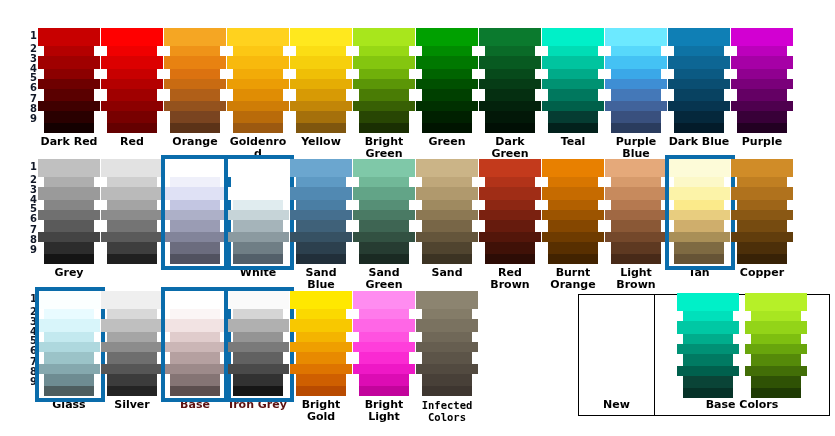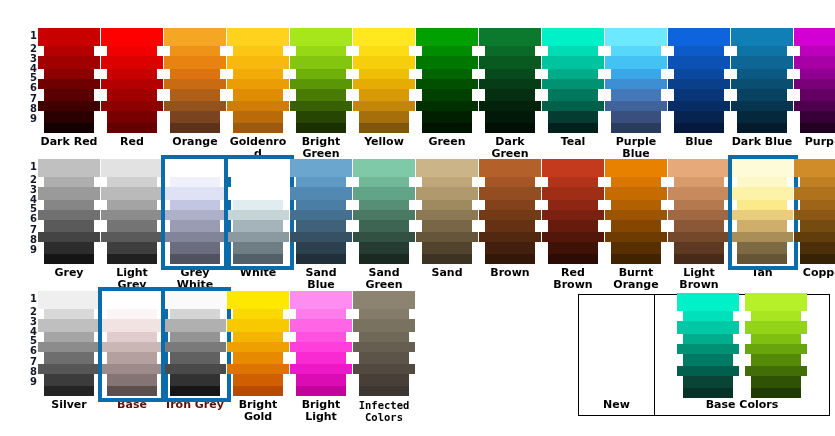--- a/index.html
+++ b/index.html
@@ -188,48 +188,48 @@
           <div class="swatch" style="top: 51px; height: 10px; background: rgb(235, 157, 5);"></div>
           <div class="swatch narrow" style="top: 61px; height: 12px; background: rgb(224, 141, 4);"></div>
           <div class="swatch" style="top: 73px; height: 10px; background: rgb(207, 125, 6);"></div>
           <div class="swatch narrow" style="top: 83px; height: 12px; background: rgb(185, 107, 10);"></div>
           <div class="swatch narrow" style="top: 95px; height: 10px; background: rgb(156, 89, 16);"></div>
         </div>
         <div class="col-label">Goldenrod</div>
       </div>
       <div class="swatch-col">
         <div class="swatch-stack">
+          <div class="swatch" style="top: 0px; height: 18px; background: rgb(255, 232, 30);"></div>
+          <div class="swatch narrow" style="top: 18px; height: 10px; background: rgb(251, 221, 20);"></div>
+          <div class="swatch" style="top: 28px; height: 13px; background: rgb(246, 207, 12);"></div>
+          <div class="swatch narrow" style="top: 41px; height: 10px; background: rgb(239, 191, 6);"></div>
+          <div class="swatch" style="top: 51px; height: 10px; background: rgb(229, 173, 4);"></div>
+          <div class="swatch narrow" style="top: 61px; height: 12px; background: rgb(215, 154, 5);"></div>
+          <div class="swatch" style="top: 73px; height: 10px; background: rgb(194, 134, 8);"></div>
+          <div class="swatch narrow" style="top: 83px; height: 12px; background: rgb(165, 112, 11);"></div>
+          <div class="swatch narrow" style="top: 95px; height: 10px; background: rgb(127, 86, 14);"></div>
+        </div>
+        <div class="col-label">Yellow</div>
+      </div>
+      <div class="swatch-col">
+        <div class="swatch-stack">
           <div class="swatch" style="top: 0px; height: 18px; background: rgb(168, 230, 28);"></div>
           <div class="swatch narrow" style="top: 18px; height: 10px; background: rgb(151, 216, 21);"></div>
           <div class="swatch" style="top: 28px; height: 13px; background: rgb(132, 198, 15);"></div>
           <div class="swatch narrow" style="top: 41px; height: 10px; background: rgb(112, 176, 10);"></div>
           <div class="swatch" style="top: 51px; height: 10px; background: rgb(91, 150, 7);"></div>
           <div class="swatch narrow" style="top: 61px; height: 12px; background: rgb(74, 124, 5);"></div>
           <div class="swatch" style="top: 73px; height: 10px; background: rgb(56, 96, 4);"></div>
           <div class="swatch narrow" style="top: 83px; height: 12px; background: rgb(40, 70, 3);"></div>
           <div class="swatch narrow" style="top: 95px; height: 10px; background: rgb(26, 47, 2);"></div>
         </div>
         <div class="col-label">Bright Green</div>
       </div>
       <div class="swatch-col">
         <div class="swatch-stack">
-          <div class="swatch" style="top: 0px; height: 18px; background: rgb(255, 232, 30);"></div>
-          <div class="swatch narrow" style="top: 18px; height: 10px; background: rgb(251, 221, 20);"></div>
-          <div class="swatch" style="top: 28px; height: 13px; background: rgb(246, 207, 12);"></div>
-          <div class="swatch narrow" style="top: 41px; height: 10px; background: rgb(239, 191, 6);"></div>
-          <div class="swatch" style="top: 51px; height: 10px; background: rgb(229, 173, 4);"></div>
-          <div class="swatch narrow" style="top: 61px; height: 12px; background: rgb(215, 154, 5);"></div>
-          <div class="swatch" style="top: 73px; height: 10px; background: rgb(194, 134, 8);"></div>
-          <div class="swatch narrow" style="top: 83px; height: 12px; background: rgb(165, 112, 11);"></div>
-          <div class="swatch narrow" style="top: 95px; height: 10px; background: rgb(127, 86, 14);"></div>
-        </div>
-        <div class="col-label">Yellow</div>
-      </div>
-      <div class="swatch-col">
-        <div class="swatch-stack">
           <div class="swatch" style="top: 0px; height: 18px; background: rgb(0, 160, 0);"></div>
           <div class="swatch narrow" style="top: 18px; height: 10px; background: rgb(0, 140, 0);"></div>
           <div class="swatch" style="top: 28px; height: 13px; background: rgb(0, 120, 0);"></div>
           <div class="swatch narrow" style="top: 41px; height: 10px; background: rgb(0, 100, 0);"></div>
           <div class="swatch" style="top: 51px; height: 10px; background: rgb(0, 80, 0);"></div>
           <div class="swatch narrow" style="top: 61px; height: 12px; background: rgb(0, 64, 0);"></div>
           <div class="swatch" style="top: 73px; height: 10px; background: rgb(0, 48, 0);"></div>
           <div class="swatch narrow" style="top: 83px; height: 12px; background: rgb(0, 32, 0);"></div>
           <div class="swatch narrow" style="top: 95px; height: 10px; background: rgb(0, 20, 0);"></div>
         </div>
@@ -269,34 +269,20 @@
           <div class="swatch narrow" style="top: 18px; height: 10px; background: rgb(87, 216, 251);"></div>
           <div class="swatch" style="top: 28px; height: 13px; background: rgb(68, 194, 244);"></div>
           <div class="swatch narrow" style="top: 41px; height: 10px; background: rgb(58, 168, 232);"></div>
           <div class="swatch" style="top: 51px; height: 10px; background: rgb(62, 142, 212);"></div>
           <div class="swatch narrow" style="top: 61px; height: 12px; background: rgb(68, 120, 184);"></div>
           <div class="swatch" style="top: 73px; height: 10px; background: rgb(65, 99, 155);"></div>
           <div class="swatch narrow" style="top: 83px; height: 12px; background: rgb(57, 80, 126);"></div>
           <div class="swatch narrow" style="top: 95px; height: 10px; background: rgb(42, 60, 94);"></div>
         </div>
         <div class="col-label">Purple Blue</div>
-      </div>
-      <div class="swatch-col">
-        <div class="swatch-stack">
-          <div class="swatch" style="top: 0px; height: 18px; background: rgb(13, 100, 220);"></div>
-          <div class="swatch narrow" style="top: 18px; height: 10px; background: rgb(13, 91, 200);"></div>
-          <div class="swatch" style="top: 28px; height: 13px; background: rgb(12, 82, 180);"></div>
-          <div class="swatch narrow" style="top: 41px; height: 10px; background: rgb(11, 72, 160);"></div>
-          <div class="swatch" style="top: 51px; height: 10px; background: rgb(10, 63, 140);"></div>
-          <div class="swatch narrow" style="top: 61px; height: 12px; background: rgb(9, 54, 120);"></div>
-          <div class="swatch" style="top: 73px; height: 10px; background: rgb(8, 44, 100);"></div>
-          <div class="swatch narrow" style="top: 83px; height: 12px; background: rgb(7, 35, 80);"></div>
-          <div class="swatch narrow" style="top: 95px; height: 10px; background: rgb(5, 25, 60);"></div>
-        </div>
-        <div class="col-label">Blue</div>
       </div>
       <div class="swatch-col">
         <div class="swatch-stack">
           <div class="swatch" style="top: 0px; height: 18px; background: rgb(15, 127, 181);"></div>
           <div class="swatch narrow" style="top: 18px; height: 10px; background: rgb(14, 115, 165);"></div>
           <div class="swatch" style="top: 28px; height: 13px; background: rgb(13, 102, 148);"></div>
           <div class="swatch narrow" style="top: 41px; height: 10px; background: rgb(11, 90, 131);"></div>
           <div class="swatch" style="top: 51px; height: 10px; background: rgb(10, 78, 114);"></div>
           <div class="swatch narrow" style="top: 61px; height: 12px; background: rgb(8, 66, 97);"></div>
           <div class="swatch" style="top: 73px; height: 10px; background: rgb(7, 53, 80);"></div>
@@ -351,36 +337,34 @@
           <div class="swatch" style="top: 0px; height: 18px; background: rgb(226, 226, 226);"></div>
           <div class="swatch narrow" style="top: 18px; height: 10px; background: rgb(207, 207, 207);"></div>
           <div class="swatch" style="top: 28px; height: 13px; background: rgb(186, 186, 186);"></div>
           <div class="swatch narrow" style="top: 41px; height: 10px; background: rgb(164, 164, 164);"></div>
           <div class="swatch" style="top: 51px; height: 10px; background: rgb(140, 140, 140);"></div>
           <div class="swatch narrow" style="top: 61px; height: 12px; background: rgb(116, 116, 116);"></div>
           <div class="swatch" style="top: 73px; height: 10px; background: rgb(90, 90, 90);"></div>
           <div class="swatch narrow" style="top: 83px; height: 12px; background: rgb(62, 62, 62);"></div>
           <div class="swatch narrow" style="top: 95px; height: 10px; background: rgb(32, 32, 32);"></div>
         </div>
-        <div class="col-label">Light Grey</div>
       </div>
       <div class="swatch-col">
         <div class="swatch-stack">
           <div class="swatch" style="top: 0px; height: 18px; background: rgb(255, 255, 255);"></div>
           <div class="swatch narrow" style="top: 18px; height: 10px; background: rgb(239, 240, 250);"></div>
           <div class="swatch" style="top: 28px; height: 13px; background: rgb(223, 225, 245);"></div>
           <div class="swatch narrow" style="top: 41px; height: 10px; background: rgb(195, 198, 226);"></div>
           <div class="swatch" style="top: 51px; height: 10px; background: rgb(173, 176, 200);"></div>
           <div class="swatch narrow" style="top: 61px; height: 12px; background: rgb(154, 156, 180);"></div>
           <div class="swatch" style="top: 73px; height: 10px; background: rgb(130, 132, 154);"></div>
           <div class="swatch narrow" style="top: 83px; height: 12px; background: rgb(107, 108, 126);"></div>
           <div class="swatch narrow" style="top: 95px; height: 10px; background: rgb(81, 82, 96);"></div>
           <div class="sel-box" style="border-color: rgb(10, 108, 171);"></div>
         </div>
-        <div class="col-label">Grey White</div>
       </div>
       <div class="swatch-col">
         <div class="swatch-stack">
           <div class="swatch" style="top: 0px; height: 18px; background: rgb(255, 255, 255);"></div>
           <div class="swatch narrow" style="top: 18px; height: 10px; background: rgb(255, 255, 255);"></div>
           <div class="swatch" style="top: 28px; height: 13px; background: rgb(255, 255, 255);"></div>
           <div class="swatch narrow" style="top: 41px; height: 10px; background: rgb(224, 236, 239);"></div>
           <div class="swatch" style="top: 51px; height: 10px; background: rgb(198, 212, 216);"></div>
           <div class="swatch narrow" style="top: 61px; height: 12px; background: rgb(165, 180, 186);"></div>
           <div class="swatch" style="top: 73px; height: 10px; background: rgb(139, 154, 160);"></div>
@@ -424,34 +408,20 @@
           <div class="swatch narrow" style="top: 18px; height: 10px; background: rgb(191, 167, 122);"></div>
           <div class="swatch" style="top: 28px; height: 13px; background: rgb(176, 153, 109);"></div>
           <div class="swatch narrow" style="top: 41px; height: 10px; background: rgb(159, 138, 96);"></div>
           <div class="swatch" style="top: 51px; height: 10px; background: rgb(140, 120, 83);"></div>
           <div class="swatch narrow" style="top: 61px; height: 12px; background: rgb(120, 102, 71);"></div>
           <div class="swatch" style="top: 73px; height: 10px; background: rgb(100, 85, 59);"></div>
           <div class="swatch narrow" style="top: 83px; height: 12px; background: rgb(80, 68, 47);"></div>
           <div class="swatch narrow" style="top: 95px; height: 10px; background: rgb(60, 51, 35);"></div>
         </div>
         <div class="col-label">Sand</div>
-      </div>
-      <div class="swatch-col">
-        <div class="swatch-stack">
-          <div class="swatch" style="top: 0px; height: 18px; background: rgb(179, 96, 43);"></div>
-          <div class="swatch narrow" style="top: 18px; height: 10px; background: rgb(164, 86, 38);"></div>
-          <div class="swatch" style="top: 28px; height: 13px; background: rgb(148, 76, 33);"></div>
-          <div class="swatch narrow" style="top: 41px; height: 10px; background: rgb(132, 66, 28);"></div>
-          <div class="swatch" style="top: 51px; height: 10px; background: rgb(116, 58, 24);"></div>
-          <div class="swatch narrow" style="top: 61px; height: 12px; background: rgb(100, 49, 20);"></div>
-          <div class="swatch" style="top: 73px; height: 10px; background: rgb(83, 40, 16);"></div>
-          <div class="swatch narrow" style="top: 83px; height: 12px; background: rgb(67, 32, 13);"></div>
-          <div class="swatch narrow" style="top: 95px; height: 10px; background: rgb(51, 24, 9);"></div>
-        </div>
-        <div class="col-label">Brown</div>
       </div>
       <div class="swatch-col">
         <div class="swatch-stack">
           <div class="swatch" style="top: 0px; height: 18px; background: rgb(195, 58, 28);"></div>
           <div class="swatch narrow" style="top: 18px; height: 10px; background: rgb(178, 51, 25);"></div>
           <div class="swatch" style="top: 28px; height: 13px; background: rgb(160, 45, 22);"></div>
           <div class="swatch narrow" style="top: 41px; height: 10px; background: rgb(141, 39, 19);"></div>
           <div class="swatch" style="top: 51px; height: 10px; background: rgb(122, 33, 16);"></div>
           <div class="swatch narrow" style="top: 61px; height: 12px; background: rgb(102, 27, 13);"></div>
           <div class="swatch" style="top: 73px; height: 10px; background: rgb(83, 22, 10);"></div>
@@ -522,20 +492,35 @@
       <div class="row-numbers">
         <div class="row-num" style="top: 3px;">1</div>
         <div class="row-num" style="top: 16px;">2</div>
         <div class="row-num" style="top: 26px;">3</div>
         <div class="row-num" style="top: 36px;">4</div>
         <div class="row-num" style="top: 45px;">5</div>
         <div class="row-num" style="top: 55px;">6</div>
         <div class="row-num" style="top: 66px;">7</div>
         <div class="row-num" style="top: 76px;">8</div>
         <div class="row-num" style="top: 86px;">9</div>
+      </div>
+      <div class="swatch-col">
+        <div class="swatch-stack">
+          <div class="swatch" style="top: 0px; height: 18px; background: rgb(251, 255, 255);"></div>
+          <div class="swatch narrow" style="top: 18px; height: 10px; background: rgb(233, 251, 255);"></div>
+          <div class="swatch" style="top: 28px; height: 13px; background: rgb(216, 245, 250);"></div>
+          <div class="swatch narrow" style="top: 41px; height: 10px; background: rgb(195, 233, 239);"></div>
+          <div class="swatch" style="top: 51px; height: 10px; background: rgb(174, 216, 222);"></div>
+          <div class="swatch narrow" style="top: 61px; height: 12px; background: rgb(155, 195, 200);"></div>
+          <div class="swatch" style="top: 73px; height: 10px; background: rgb(133, 168, 174);"></div>
+          <div class="swatch narrow" style="top: 83px; height: 12px; background: rgb(110, 140, 146);"></div>
+          <div class="swatch narrow" style="top: 95px; height: 10px; background: rgb(78, 94, 96);"></div>
+          <div class="sel-box" style="border-color: rgb(10, 108, 171);"></div>
+        </div>
+        <div class="col-label">Glass</div>
       </div>
       <div class="swatch-col">
         <div class="swatch-stack">
           <div class="swatch" style="top: 0px; height: 18px; background: rgb(239, 239, 239);"></div>
           <div class="swatch narrow" style="top: 18px; height: 10px; background: rgb(216, 216, 216);"></div>
           <div class="swatch" style="top: 28px; height: 13px; background: rgb(191, 191, 191);"></div>
           <div class="swatch narrow" style="top: 41px; height: 10px; background: rgb(165, 165, 165);"></div>
           <div class="swatch" style="top: 51px; height: 10px; background: rgb(140, 140, 140);"></div>
           <div class="swatch narrow" style="top: 61px; height: 12px; background: rgb(110, 110, 110);"></div>
           <div class="swatch" style="top: 73px; height: 10px; background: rgb(86, 86, 86);"></div>

